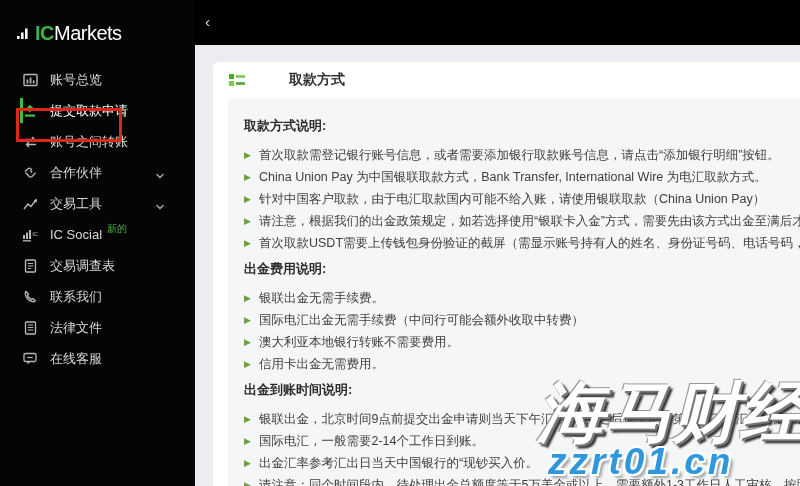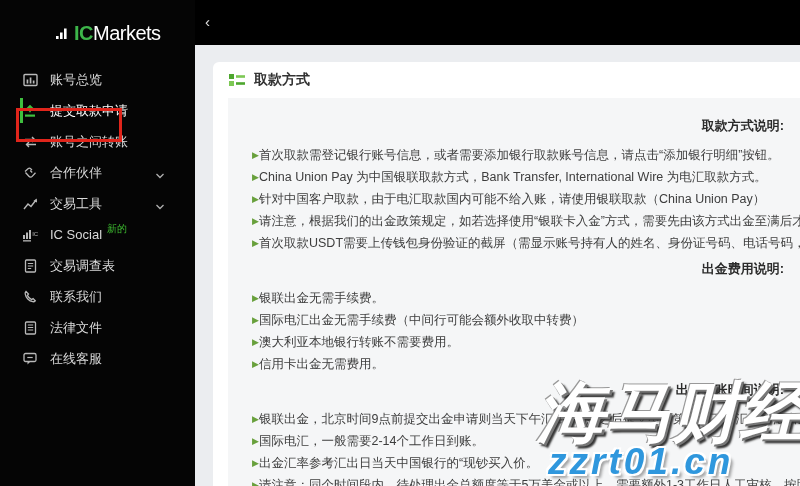--- a/index.html
+++ b/index.html
@@ -4,45 +4,45 @@
 <style>
   * { margin:0; padding:0; box-sizing:border-box; }
   html,body { width:800px; height:486px; overflow:hidden; }
   body { font-family:"Liberation Sans","DejaVu Sans",sans-serif; background:#ebedf0; position:relative; }
 
   
   .topbar { position:absolute; left:195px; top:0; right:0; height:45px; background:#000; z-index:1; }
   .collapse { position:absolute; left:10px; top:13px; color:#e0e0e0; font-size:15px; line-height:18px; cursor:pointer; }
 
   
-  .sidebar { position:absolute; left:0; top:0; width:195px; height:486px; background:#050505; z-index:2;padding-left:39px; }
+  .sidebar { position:absolute; left:0; top:0; width:195px; height:486px; background:#050505; z-index:2; }
   .logo { display:flex; align-items:flex-end; padding:14px 0 0 17px; height:44px; }
   .logo svg { margin:0 4px 4px 0; }
   .logo-ic { color:#3db54a; font-size:20px; font-weight:bold; letter-spacing:-0.5px; line-height:22px; }
   .logo-mk { color:#ffffff; font-size:20px; font-weight:normal; letter-spacing:-0.5px; line-height:22px; }
 
   .nav { position:absolute; left:0; top:64px; right:0; }
   .nav-item { position:relative; height:31px; display:flex; align-items:center; padding-left:22px; color:#d9d9d9; font-size:13px; cursor:pointer; }
   .nav-item .nicon { width:16px; height:16px; margin-right:12px; display:flex; align-items:center; justify-content:center; flex:0 0 16px; }
   .nav-item .chev { position:absolute; right:30px; top:11px; }
   .nav-item.active { color:#ffffff; }
   .nav-item.active .bar { position:absolute; left:20px; top:3px; bottom:3px; width:3px; background:#3fbf3f; }
   .badge-new { color:#3ebc30; font-size:10px; margin-left:5px; position:relative; top:-6px; }
 
   .red-box { position:absolute; left:16px; top:108px; width:106px; height:34px; border:3px solid #e0251b; z-index:5; pointer-events:none; }
 
   
   .main { position:absolute; left:195px; top:45px; right:0; bottom:0; background:#ebedf0; }
   .card { position:absolute; left:18px; top:17px; right:0; bottom:0; background:#ffffff; border-top-left-radius:6px; overflow:hidden; }
-  .card-head { display:flex; align-items:center; height:36px; padding:0 16px; }
+  .card-head { display:flex; align-items:center; height:36px; padding:0 16px;gap:35px; }
   .card-head svg { margin-right:8px; }
   .card-title { font-size:14px; font-weight:bold; color:#333; }
   .panel { position:absolute; left:15px; top:36px; right:0; bottom:0; background:#f5f6f7; padding:13px 16px; overflow:hidden; }
 
-  .sec { margin-bottom:6px;text-align:right; }
+  .sec { margin-bottom:6px; }
   .sec-head { font-size:13px; font-weight:bold; color:#2b2b2b; margin:6px 0 9px 0; }
   .bullet { display:flex; align-items:flex-start; line-height:22px; white-space:nowrap; }
   .bullet .arrow { color:#68a03c; font-size:9px; width:15px; flex:0 0 15px; line-height:22px; }
   .bullet .btext { font-size:12.5px; color:#3d3d3d; }
 
   
   .wm { position:absolute; z-index:50; pointer-events:none; white-space:nowrap; font-weight:bold; font-style:italic; }
   .wm-title { left:540px; top:368px; font-size:66px; color:#ffffff; letter-spacing:0px; transform:scaleX(1.02);
     text-shadow:2px 2px 0 #777, 4px 4px 2px #333, -1px -1px 0 #999; }
   .wm-url { left:548px; top:441px; font-size:37px; color:#2f97dd; letter-spacing:3px;

